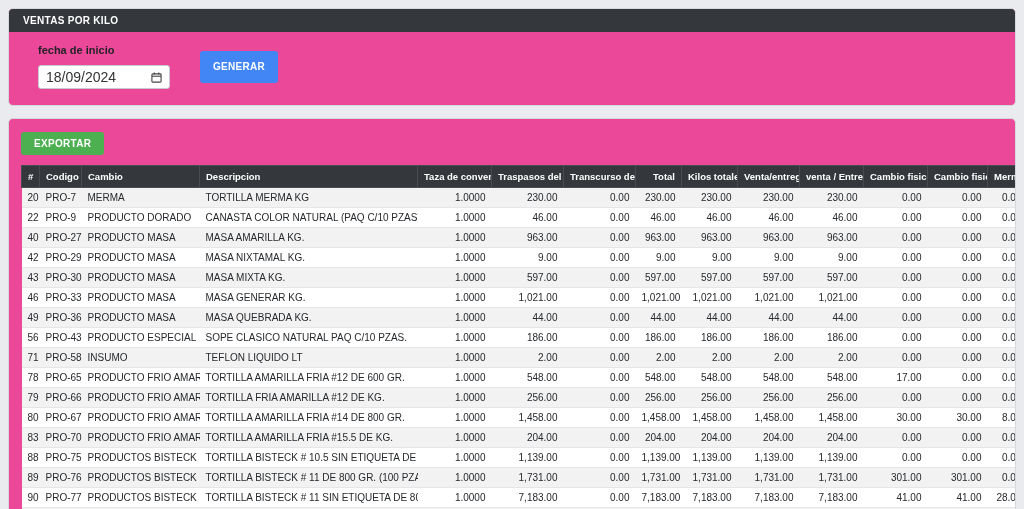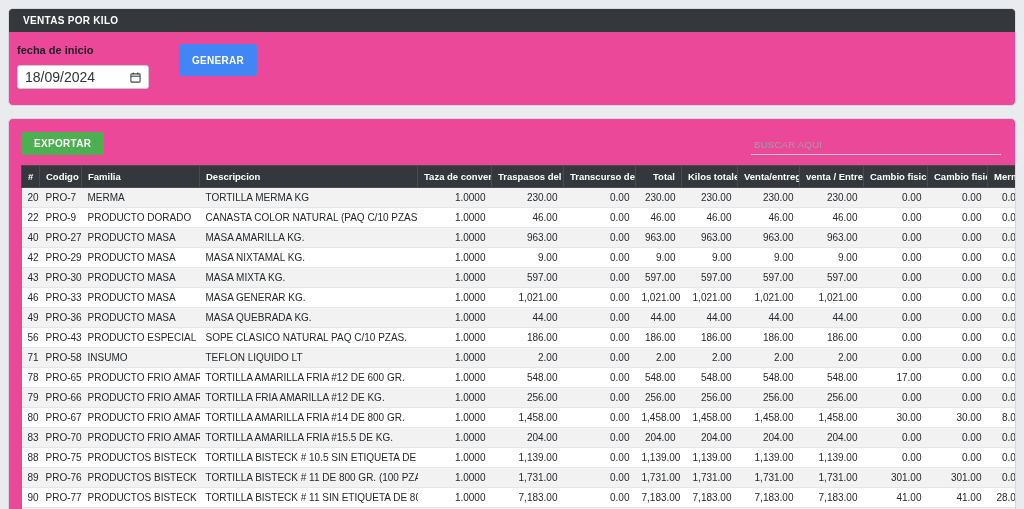--- a/index.html
+++ b/index.html
@@ -20,22 +20,22 @@
 
   
   .filters-card { margin-bottom: 12px; }
   .card-header {
     background: #34383c; color: #ffffff;
     font-size: 10px; font-weight: bold; letter-spacing: .3px;
     padding: 6px 14px;
     border-radius: 4px 4px 0 0;
   }
   .filters-body {
-    display: flex; align-items: flex-start;
-    padding: 12px 16px 16px 8px;
+    display: flex; align-items: center;
+    padding: 12px 16px 16px 29px;
   }
   .field { display: flex; flex-direction: column; width: 132px; margin-right: 30px; }
   .field label {
     font-size: 11px; font-weight: bold; color: #1f2224; margin-bottom: 9px;
   }
   .date-input {
     display: flex; align-items: center; justify-content: space-between;
     height: 24px; padding: 0 7px;
     border: 1px solid #c7cacd; border-radius: 3px; background: #fff;
     font-size: 14px; color: #333; cursor: pointer;
@@ -47,21 +47,21 @@
     color: #fff; font-weight: bold; font-size: 10px; letter-spacing: .3px;
     padding: 0 13px; cursor: pointer;
     font-family: "Liberation Sans", sans-serif;
   }
   .btn-blue { background: #4285f4; }
   .btn-green { background: #4caf50; height: 23px; }
 
   
   .table-card { padding-bottom: 6px; overflow: hidden; height: 420px; }
   .toolbar {
-    display: flex; justify-content: space-between; align-items: flex-end;
+    display: flex; align-items: flex-end;
     padding: 13px 14px 10px 12px;
   }
   .search-input {
     width: 250px; height: 20px;
     border: none; border-bottom: 1px solid #c7cacd; border-radius: 0;
     background: transparent; outline: none;
     font-size: 10px; color: #333; padding: 2px 3px;
     font-family: "Liberation Sans", sans-serif;
   }
   .search-input::placeholder { color: #9aa0a5; font-size: 9.5px; letter-spacing: .3px; }
@@ -110,21 +110,20 @@
       </div>
 
 
       <button class="btn btn-blue">GENERAR</button>
     </div>
   </section>
 
   <section class="card table-card">
     <div class="toolbar">
       <button class="btn btn-green">EXPORTAR</button>
-      <input class="search-input" type="text" placeholder="BUSCAR AQUI" style="">
     </div>
 
     <div class="table-wrap">
       <table style="width: 1006px;">
           <colgroup>
             <col style="width: 18px;">
             <col style="width: 42px;">
             <col style="width: 118px;">
             <col style="width: 218px;">
             <col style="width: 74px;">
@@ -135,21 +134,21 @@
             <col style="width: 62px;">
             <col style="width: 64px;">
             <col style="width: 64px;">
             <col style="width: 60px;">
             <col style="width: 40px;">
           </colgroup>
         <thead>
           <tr>
               <th>#</th>
               <th>Codigo</th>
-              <th>Familia</th>
+              <th>Cambio</th>
               <th>Descripcion</th>
               <th class="num">Taza de conversion</th>
               <th class="num">Traspasos del dia</th>
               <th class="num">Transcurso del dia</th>
               <th class="num">Total</th>
               <th class="num">Kilos totales</th>
               <th class="num">Venta/entrega</th>
               <th class="num">venta / Entreg kg</th>
               <th class="num">Cambio fisico</th>
               <th class="num">Cambio fisico Kg</th>

